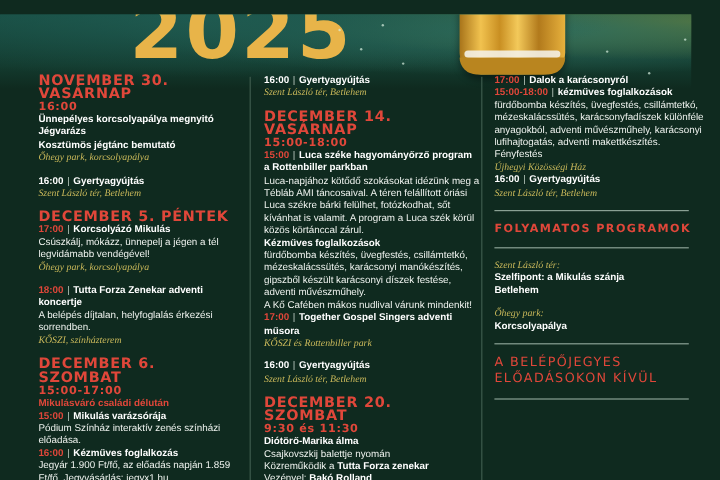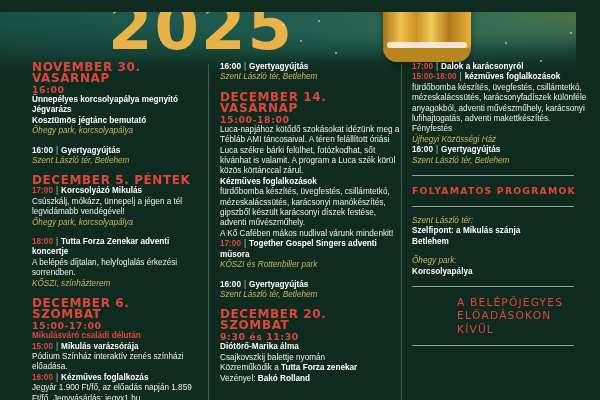--- a/index.html
+++ b/index.html
@@ -45,27 +45,27 @@
     .col1 { left: 32px; width: 170px; }
     .col2 { left: 220px; width: 180px; }
     .col3 { left: 412px; width: 180px; }
     .vline { position: absolute; top: 64px; width: 1px; height: 336px; background: #3d5a4d; }
 
     .date { color: #e0473a; font-family: "DejaVu Sans", sans-serif; font-weight: bold; font-size: 12px; line-height: 11px; letter-spacing: 0.6px; text-transform: uppercase; }
     .time-big { color: #e0473a; font-family: "DejaVu Sans", sans-serif; font-weight: bold; font-size: 9.3px; line-height: 11px; letter-spacing: 0.6px; }
     .t { color: #e0473a; font-weight: bold; text-align: center; }
     .sep { color: #b9c8be; margin: 0 3px; }
     .b { font-weight: bold; color: #ffffff; }
-    .loc { color: #c9b85a; font-style: italic; }
+    .loc { color: #c9b85a; font-style: italic; font-family: Liberation Serif, serif; }
     .txt { color: #eef2ee; }
     .red { color: #e0473a; font-weight: bold; }
     .gap { height: 9px; }
     .hr { height: 1px; background: #8aa194; margin: 9px 18px 9px 0; }
     .section-title { color: #e0473a; font-family: "DejaVu Sans", sans-serif; font-weight: bold; font-size: 9.3px; letter-spacing: 1.2px; line-height: 12px; }
-    .notice { color: #e0473a; font-family: "DejaVu Sans", sans-serif; font-weight: normal; font-size: 10.6px; line-height: 13.3px; letter-spacing: 1.2px; margin-left: 45px; }
+    .notice { color: #e0473a; font-family: "DejaVu Sans", sans-serif; font-weight: normal; font-size: 10.6px; line-height: 13.3px; letter-spacing: 1.2px; }
   </style>
 </head>
 <body>
 
 <div class="hero">
   <div class="year">2025</div>
   <div class="bell"></div>
   <span class="sparkle" style="left:282px;top:12px"></span>
   <span class="sparkle" style="left:300px;top:28px"></span>
   <span class="sparkle" style="left:318px;top:8px"></span>
@@ -110,20 +110,21 @@
   <div class="loc">KŐSZI, színházterem</div>
 </div>
 
 <div class="col col2">
   <div><span class="b">16:00</span><span class="sep">|</span><span class="b">Gyertyagyújtás</span></div>
   <div class="loc">Szent László tér, Betlehem</div>
   <div class="gap"></div>
 
   <div class="date">December 14. vasárnap</div>
   <div class="time-big">15:00-18:00</div>
+  <div><span class="t">15:00</span><span class="sep">|</span><span class="b">Luca széke hagyományőrző program a Rottenbiller parkban</span></div>
   <div class="txt">Luca-napjához kötődő szokásokat idézünk meg a Tébláb AMI táncosaival. A téren felállított óriási Luca székre bárki felülhet, fotózkodhat, sőt kívánhat is valamit. A program a Luca szék körül közös körtánccal zárul.</div>
   <div class="b">Kézműves foglalkozások</div>
   <div class="txt">fürdőbomba készítés, üvegfestés, csillámtetkó, mézeskalácssütés, karácsonyi manókészítés, gipszből készült karácsonyi díszek festése, adventi művészműhely.</div>
   <div class="txt">A Kő Cafében mákos nudlival várunk mindenkit!</div>
   <div><span class="t">17:00</span><span class="sep">|</span><span class="b">Together Gospel Singers adventi műsora</span></div>
   <div class="loc">KŐSZI és Rottenbiller park</div>
   <div class="gap"></div>
   <div><span class="b">16:00</span><span class="sep">|</span><span class="b">Gyertyagyújtás</span></div>
   <div class="loc">Szent László tér, Betlehem</div>
   <div class="gap"></div>

